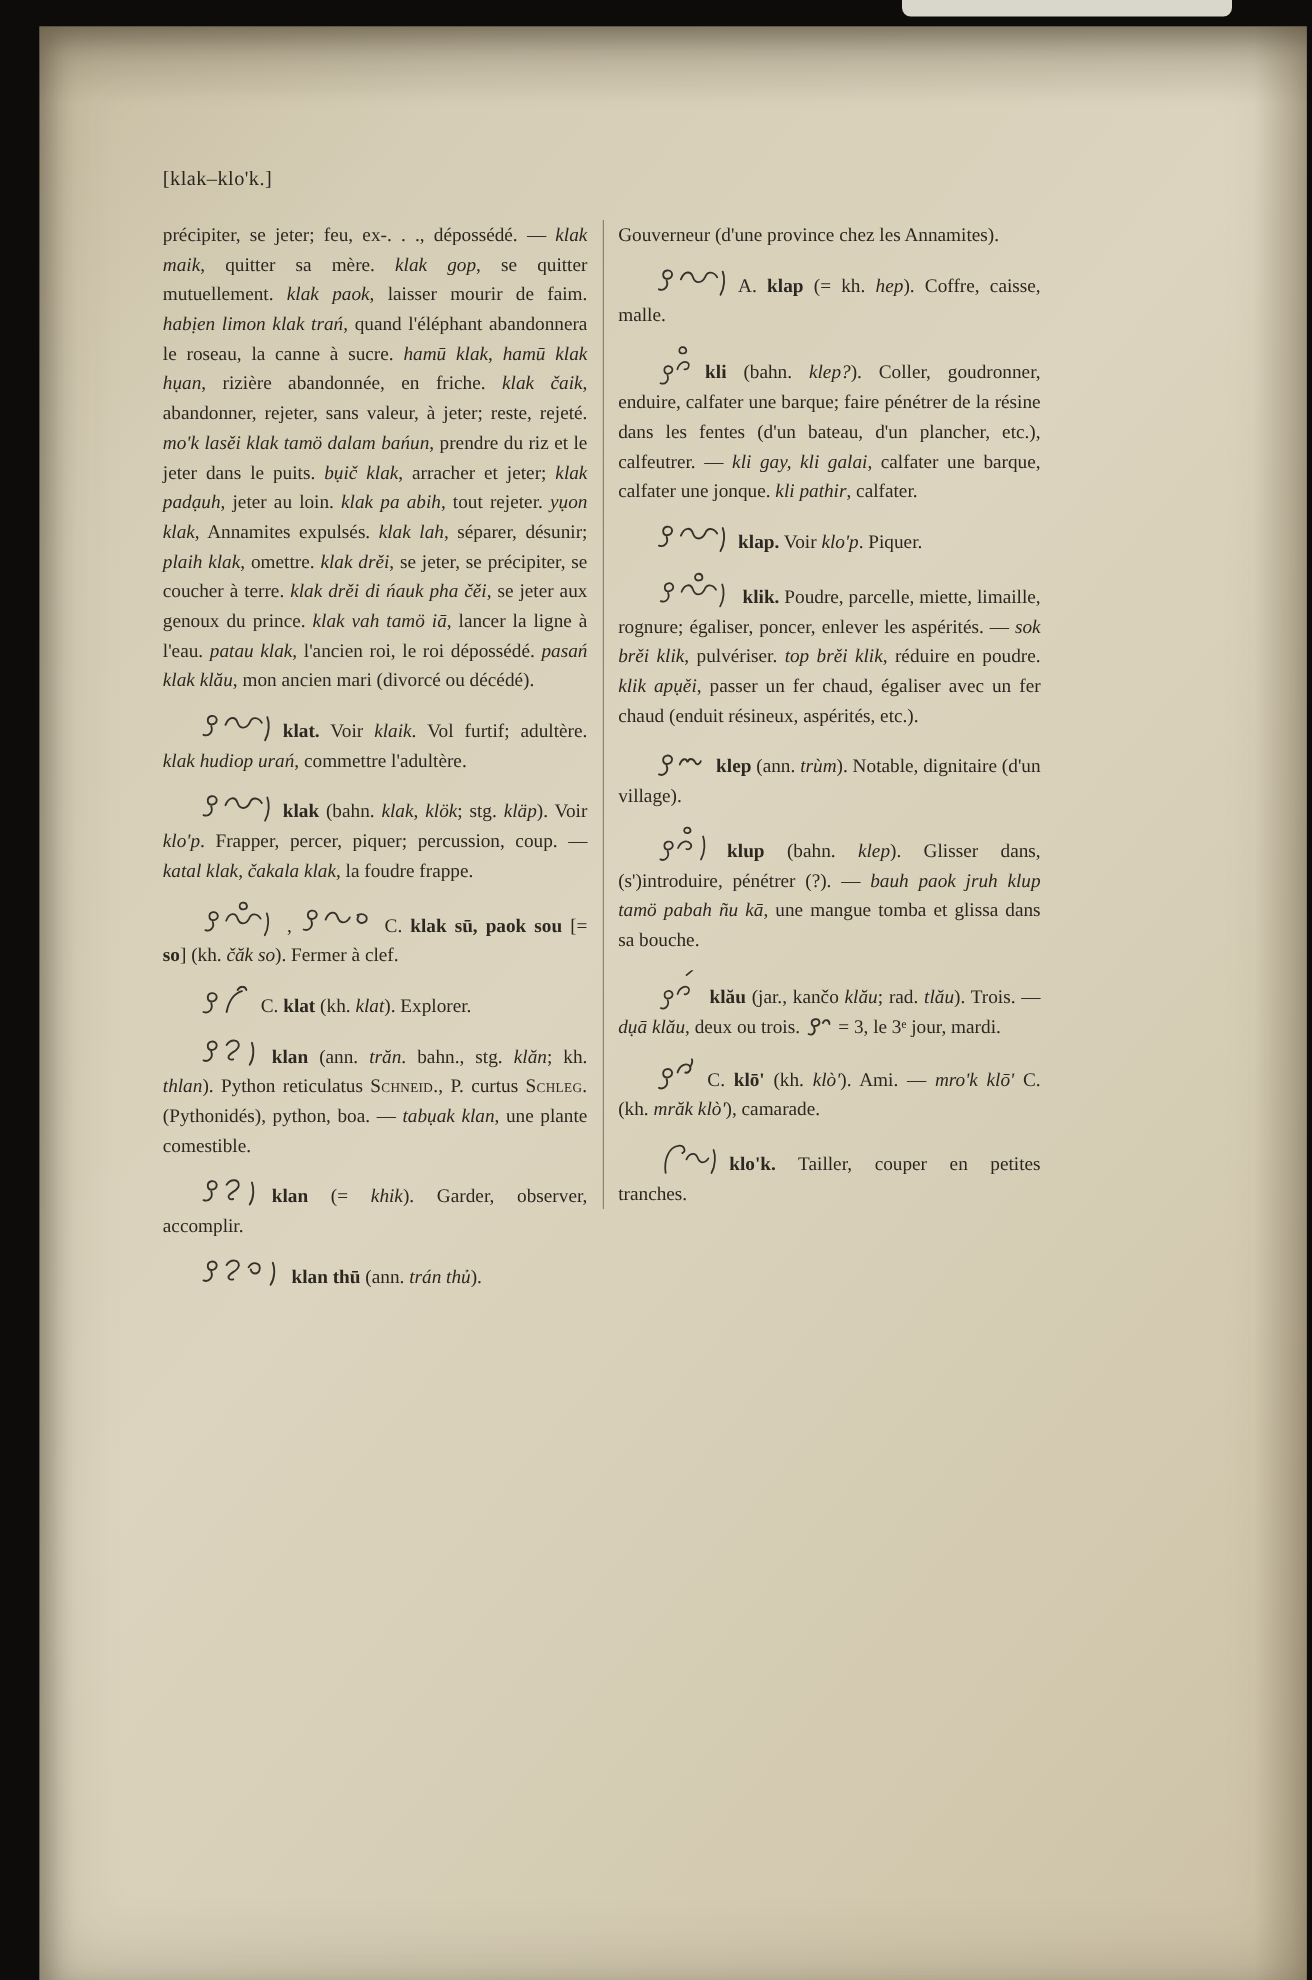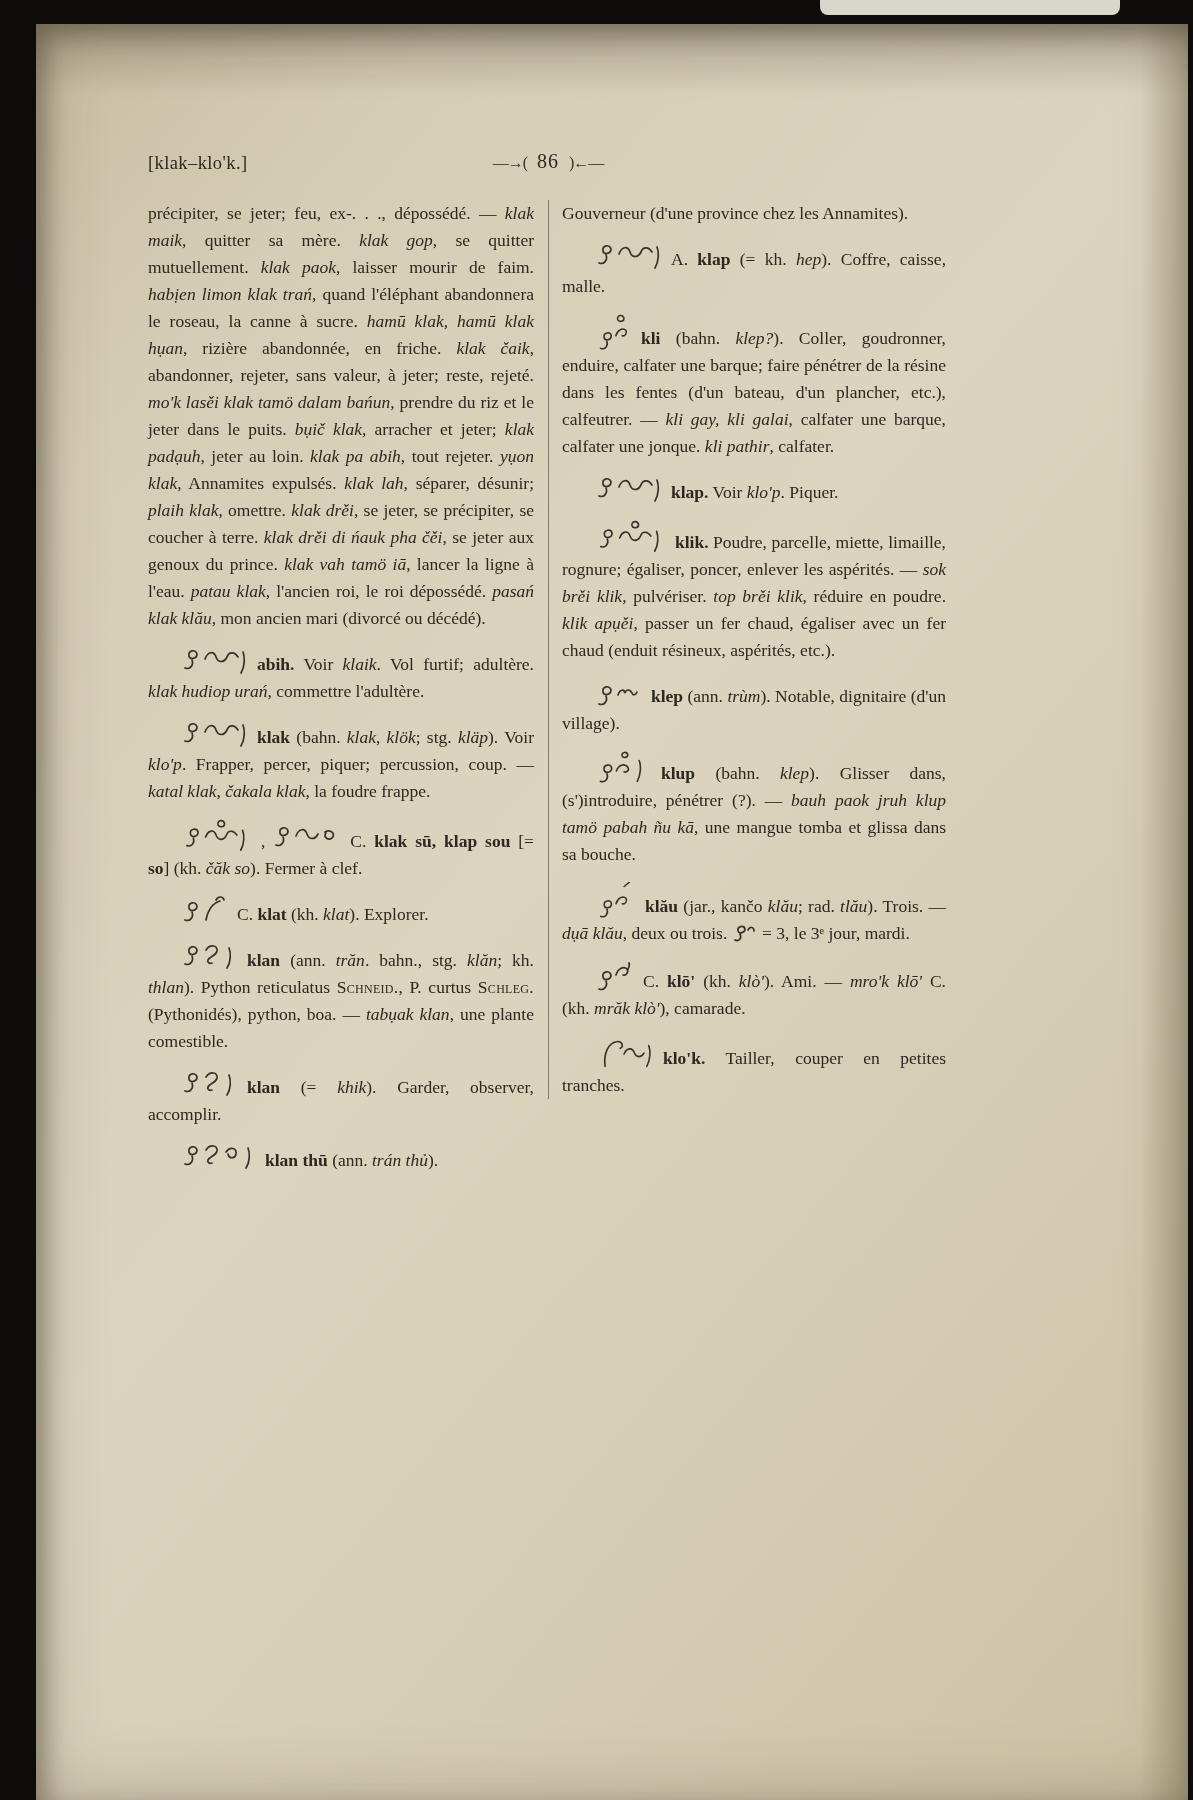--- a/index.html
+++ b/index.html
@@ -47,36 +47,33 @@
 </head>
 <body>
 
 <div class="scan-sliver"></div>
 
 <div class="page">
   <div class="content">
 
     <div class="header-row">
       <span class="header-range">[klak–klo'k.]</span>
-      <span class="page-num-line">
-        <span class="orn">—→(</span><span class="page-num">86</span><span class="orn">)←—</span>
-      </span>
     </div>
 
     <div class="columns">
       <div class="col-left">
           <p class="entry">précipiter, se jeter; feu, ex-. . ., dépossédé. — <i>klak maik</i>, quitter sa mère. <i>klak gop</i>, se quitter mutuellement. <i>klak paok</i>, laisser mourir de faim. <i>habịen limon klak trań</i>, quand l'éléphant abandonnera le roseau, la canne à sucre. <i>hamū klak, hamū klak hụan</i>, rizière abandonnée, en friche. <i>klak čaik</i>, abandonner, rejeter, sans valeur, à jeter; reste, rejeté. <i>mo'k lasěi klak tamö dalam bańun</i>, prendre du riz et le jeter dans le puits. <i>bụič klak</i>, arracher et jeter; <i>klak padạuh</i>, jeter au loin. <i>klak pa abih</i>, tout rejeter. <i>yụon klak</i>, Annamites expulsés. <i>klak lah</i>, séparer, désunir; <i>plaih klak</i>, omettre. <i>klak drěi</i>, se jeter, se précipiter, se coucher à terre. <i>klak drěi di ńauk pha čěi</i>, se jeter aux genoux du prince. <i>klak vah tamö iā</i>, lancer la ligne à l'eau. <i>patau klak</i>, l'ancien roi, le roi dépossédé. <i>pasań klak klău</i>, mon ancien mari (divorcé ou décédé).</p>
           <p class="entry has-glyph"><span class="glyph"><svg width="66" height="32" viewBox="0 0 66 32">
                 <g fill="none" stroke="#36312a" stroke-width="1.7" stroke-linecap="round">
                   <path d="M7 10 C6 4 14 3 15 8 C15 13 8 14 7 10"></path>
                   <path d="M10 14 C12 19 8 24 3 22"></path>
                   <path d="M23 13 C26 5 32 5 34 11 C36 17 42 17 45 11 C47 5 53 6 56 11"></path>
                   <path d="M61 6 C63 11 63 20 59 27"></path>
                 </g>
-              </svg></span><b>abih.</b> Voir <i>klaik</i>. Vol furtif; adultère. <i>klak hudiop urań</i>, commettre l'adultère.</p>
+              </svg></span><b>klat.</b> Voir <i>klaik</i>. Vol furtif; adultère. <i>klak hudiop urań</i>, commettre l'adultère.</p>
           <p class="entry has-glyph"><span class="glyph"><svg width="66" height="32" viewBox="0 0 66 32">
                 <g fill="none" stroke="#36312a" stroke-width="1.7" stroke-linecap="round">
                   <path d="M7 10 C6 4 14 3 15 8 C15 13 8 14 7 10"></path>
                   <path d="M10 14 C12 19 8 24 3 22"></path>
                   <path d="M23 13 C26 5 32 5 34 11 C36 17 42 17 45 11 C47 5 53 6 56 11"></path>
                   <path d="M61 6 C63 11 63 20 59 27"></path>
                 </g>
               </svg></span><b>klak</b> (bahn. <i>klak</i>, <i>klök</i>; stg. <i>kläp</i>). Voir <i>klo'p</i>. Frapper, percer, piquer; percussion, coup. — <i>katal klak, čakala klak</i>, la foudre frappe.</p>
           <p class="entry has-glyph"><span class="glyph"><svg width="70" height="36" viewBox="0 -6 70 38">
                 <g fill="none" stroke="#36312a" stroke-width="1.7" stroke-linecap="round">
@@ -86,21 +83,21 @@
                   <path d="M36 0 C35 -5 42 -6 43 -1 C43 3 37 3 36 0"></path>
                   <path d="M62 6 C64 11 64 20 60 27"></path>
                 </g>
               </svg></span><span class="gsep">, </span><span class="glyph"><svg width="68" height="32" viewBox="0 0 68 32">
                 <g fill="none" stroke="#36312a" stroke-width="1.7" stroke-linecap="round">
                   <path d="M7 10 C6 4 14 3 15 8 C15 13 8 14 7 10"></path>
                   <path d="M10 14 C12 19 8 24 3 22"></path>
                   <path d="M23 13 C26 5 32 5 34 11 C36 17 42 17 45 11"></path>
                   <path d="M52 9 C58 6 63 11 59 15 C55 18 50 14 53 10"></path>
                 </g>
-              </svg></span>C. <b>klak sū, klap sou</b> [= <b>so</b>] (kh. <i>čăk so</i>). Fermer à clef.</p>
+              </svg></span>C. <b>klak sū, paok sou</b> [= <b>so</b>] (kh. <i>čăk so</i>). Fermer à clef.</p>
           <p class="entry has-glyph"><span class="glyph"><svg width="46" height="32" viewBox="0 0 46 32">
                 <g fill="none" stroke="#36312a" stroke-width="1.7" stroke-linecap="round">
                   <path d="M7 12 C6 6 14 5 15 10 C15 15 8 16 7 12"></path>
                   <path d="M10 16 C12 21 8 26 3 24"></path>
                   <path d="M24 24 C26 14 31 7 38 5"></path>
                   <path d="M34 4 C36 0 41 0 42 4"></path>
                 </g>
               </svg></span>C. <b>klat</b> (kh. <i>klat</i>). Explorer.</p>
           <p class="entry has-glyph"><span class="glyph"><svg width="56" height="32" viewBox="0 0 56 32">
                 <g fill="none" stroke="#36312a" stroke-width="1.7" stroke-linecap="round">

